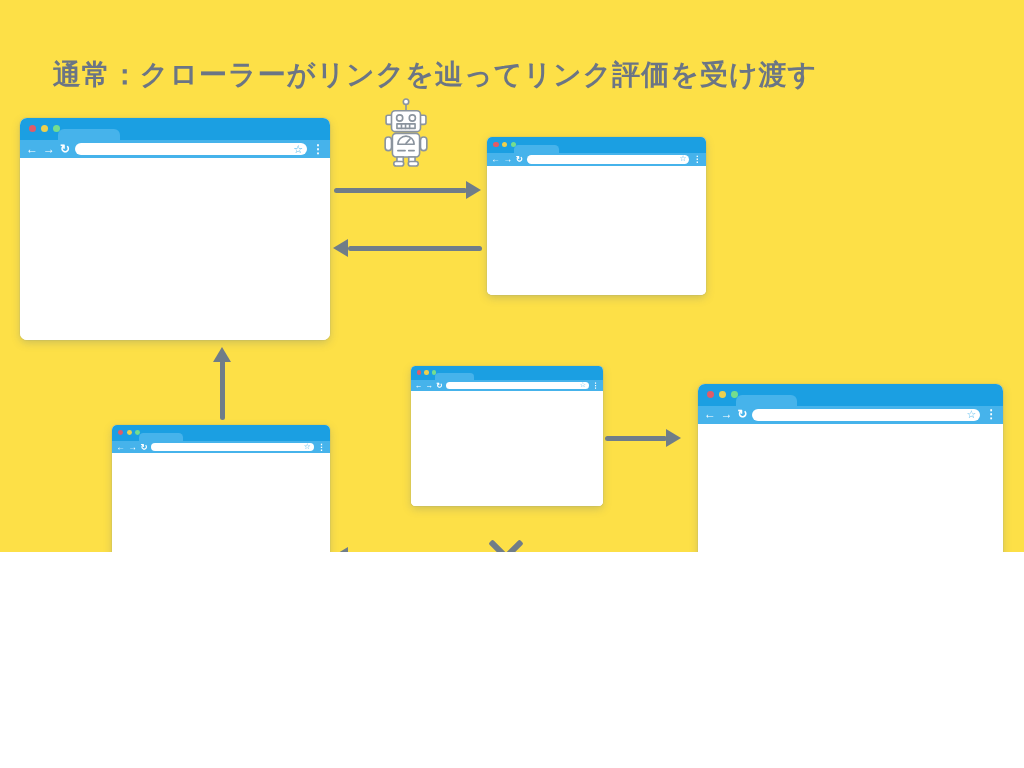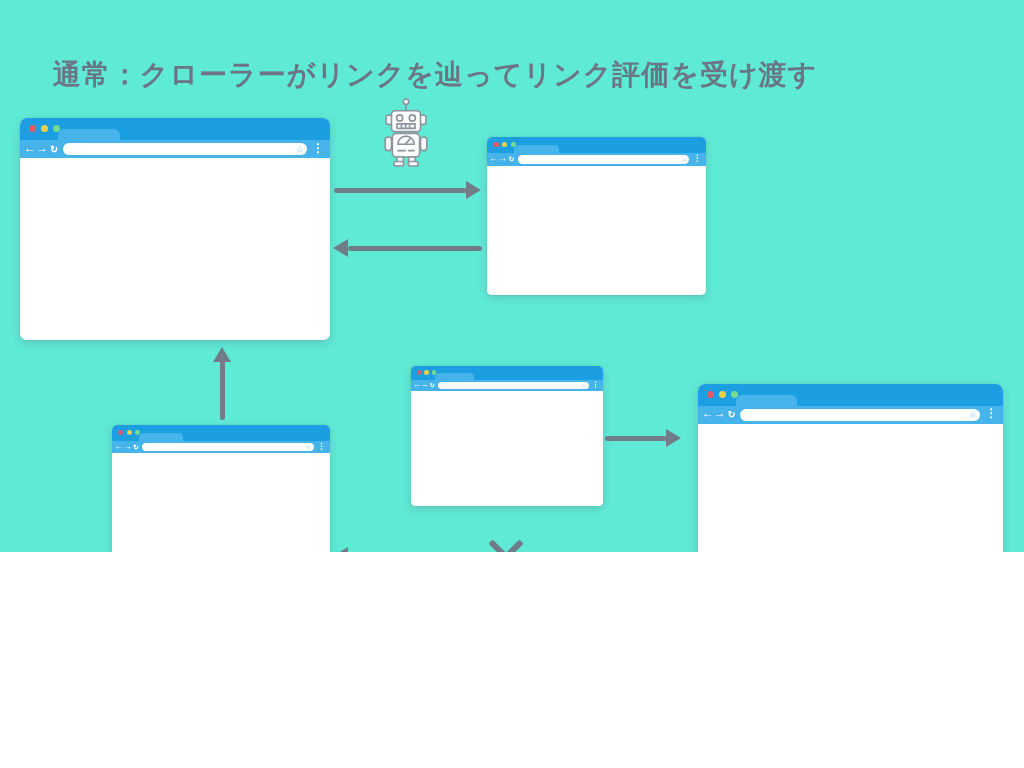--- a/index.html
+++ b/index.html
@@ -8,22 +8,22 @@
     --dot-red:#e15b68;
     --dot-yellow:#ecd04e;
     --dot-green:#74dd8e;
     --arrow:#707d88;
     --caption:#6b7585;
     --robot:#8b949e;
   }
   *{margin:0;padding:0;box-sizing:border-box;}
   html,body{background:#fff;}
   #stage{
-    position:relative;width:1024px;height:552px;background:#5eead4;
-    overflow:hidden;font-family:Liberation Mono, monospace;
+    position:relative;width:1024px;height:552px;background:#fde047;
+    overflow:hidden;font-family:Liberation Serif, serif;
   }
   .caption{
     position:absolute;color:var(--caption);font-weight:700;font-size:28px;
     letter-spacing:1px;text-align:center;white-space:nowrap;
   }
   
   .browser{
     position:absolute;background:#fff;border-radius:calc(7px*var(--u));
     box-shadow:0 3px 9px rgba(90,110,130,.28),0 0 0 1px rgba(120,140,160,.10);
     overflow:hidden;display:flex;flex-direction:column;

